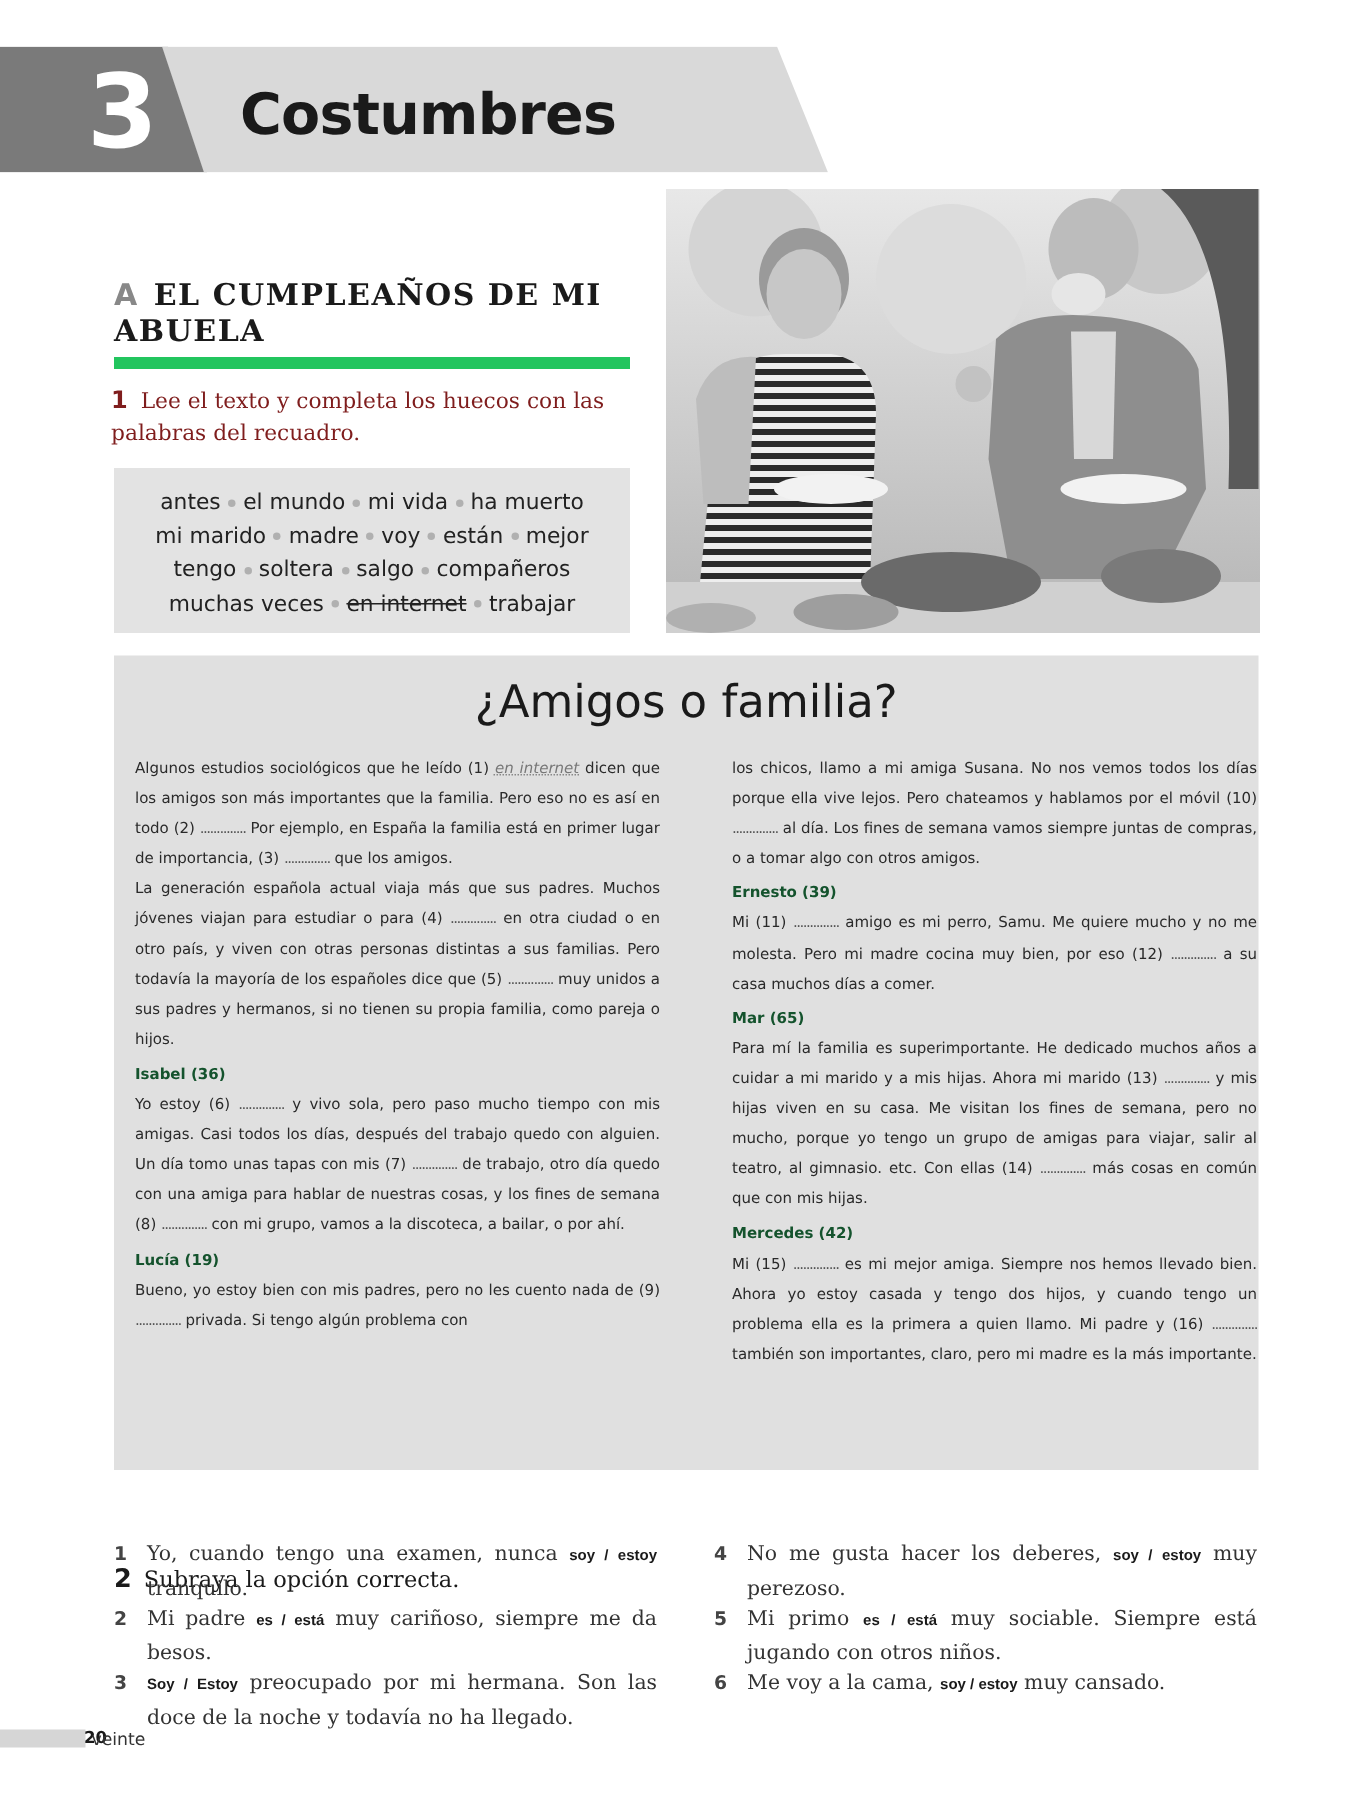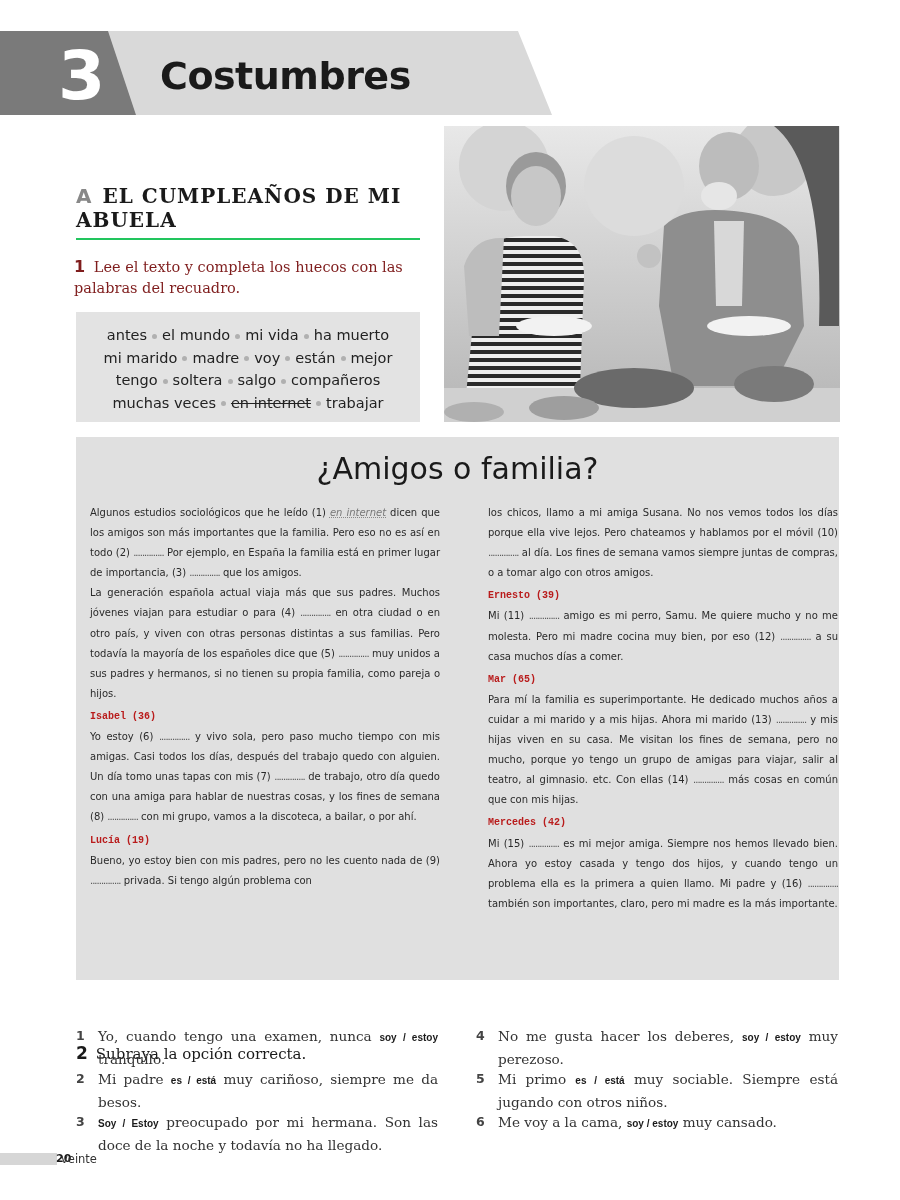--- a/index.html
+++ b/index.html
@@ -13,21 +13,21 @@
   .banner-title-bg { position: absolute; left: 108px; top: 0; width: 444px; height: 84px; background: #d9d9d9;
     clip-path: polygon(0 0, 410px 0, 444px 84px, 28px 84px); }
   .banner-num { position: absolute; left: 58px; top: 6px; font-family: "DejaVu Sans", sans-serif; font-weight: bold;
     font-size: 68px; color: #ffffff; line-height: 78px; }
   .banner-title { position: absolute; left: 160px; top: 6px; font-family: "DejaVu Sans", sans-serif; font-weight: bold;
     font-size: 38px; color: #1a1a1a; line-height: 78px; letter-spacing: -0.5px; }
 
   
   .section-a { position: absolute; left: 76px; top: 184px; width: 344px; }
   .section-a h2 { font-family: "DejaVu Serif", serif; font-weight: bold; font-size: 20px; line-height: 24px;
-    letter-spacing: 1px; color: #1a1a1a; padding-bottom: 6px; border-bottom: 2px solid #22c55e; }
+    letter-spacing: 1px; color: #1a1a1a; padding-bottom: 6px; border-bottom: 8px solid #22c55e; }
   .section-a .letter { color: #888; font-family: "DejaVu Sans", sans-serif; margin-right: 10px; }
   .instr1 { position: absolute; left: 74px; top: 256px; width: 344px; font-family: "DejaVu Serif", serif;
     font-size: 14.5px; line-height: 21px; color: #7f1d1d; }
   .instr1 .num { font-family: "DejaVu Sans", sans-serif; font-weight: bold; font-size: 16px; margin-right: 4px; }
 
   .word-box { position: absolute; left: 76px; top: 312px; width: 344px; height: 110px; background: #e3e3e3;
     padding: 12px 6px; text-align: center; font-family: "DejaVu Sans", sans-serif; font-size: 14.5px;
     line-height: 22.5px; color: #222; }
   .word-box .line { display: block; white-space: nowrap; }
   .word-box .sep { display: inline-block; width: 5px; height: 5px; border-radius: 50%; background: #b0b0b0;
@@ -39,21 +39,21 @@
 
   
   .reading { position: absolute; left: 76px; top: 437px; width: 763px; height: 543px; background: #e0e0e0; padding-left: 12px; }
   .reading h1 { position: absolute; left: 0; top: 14px; width: 763px; text-align: center;
     font-family: "DejaVu Sans", sans-serif; font-weight: normal; font-size: 30px; color: #1a1a1a; }
   .col { position: absolute; top: 66px; width: 350px; font-family: "DejaVu Sans", sans-serif;
     font-size: 10px; line-height: 20.1px; color: #2a2a2a; text-align: justify; }
   .col-left { left: 14px; }
   .col-right { left: 412px; top: 66px; }
   .col p { margin: 0; }
-  .col .who { font-weight: bold; margin-top: 3px; color: #b91c1c; font-family: Liberation Mono, monospace; }
+  .col .who { font-weight: bold; margin-top: 3px; color: #14532d; }
   .col .gap { letter-spacing: -1px; color: #555; }
   .col .answer { color: #777; font-style: italic; text-decoration: underline dotted #888; }
 
   
   .ex2-head { position: absolute; left: 76px; top: 996px; font-family: "DejaVu Serif", serif; font-size: 15px; color: #1a1a1a; margin-top: 47px; }
   .ex2-head .num { font-family: "DejaVu Sans", sans-serif; font-weight: bold; font-size: 17px; margin-right: 8px; }
   .ex2-col { position: absolute; top: 1026px; width: 362px; font-family: "DejaVu Serif", serif; font-size: 13.6px;
     line-height: 20.5px; color: #333; }
   .ex2-left { left: 76px; }
   .ex2-right { left: 476px; }

